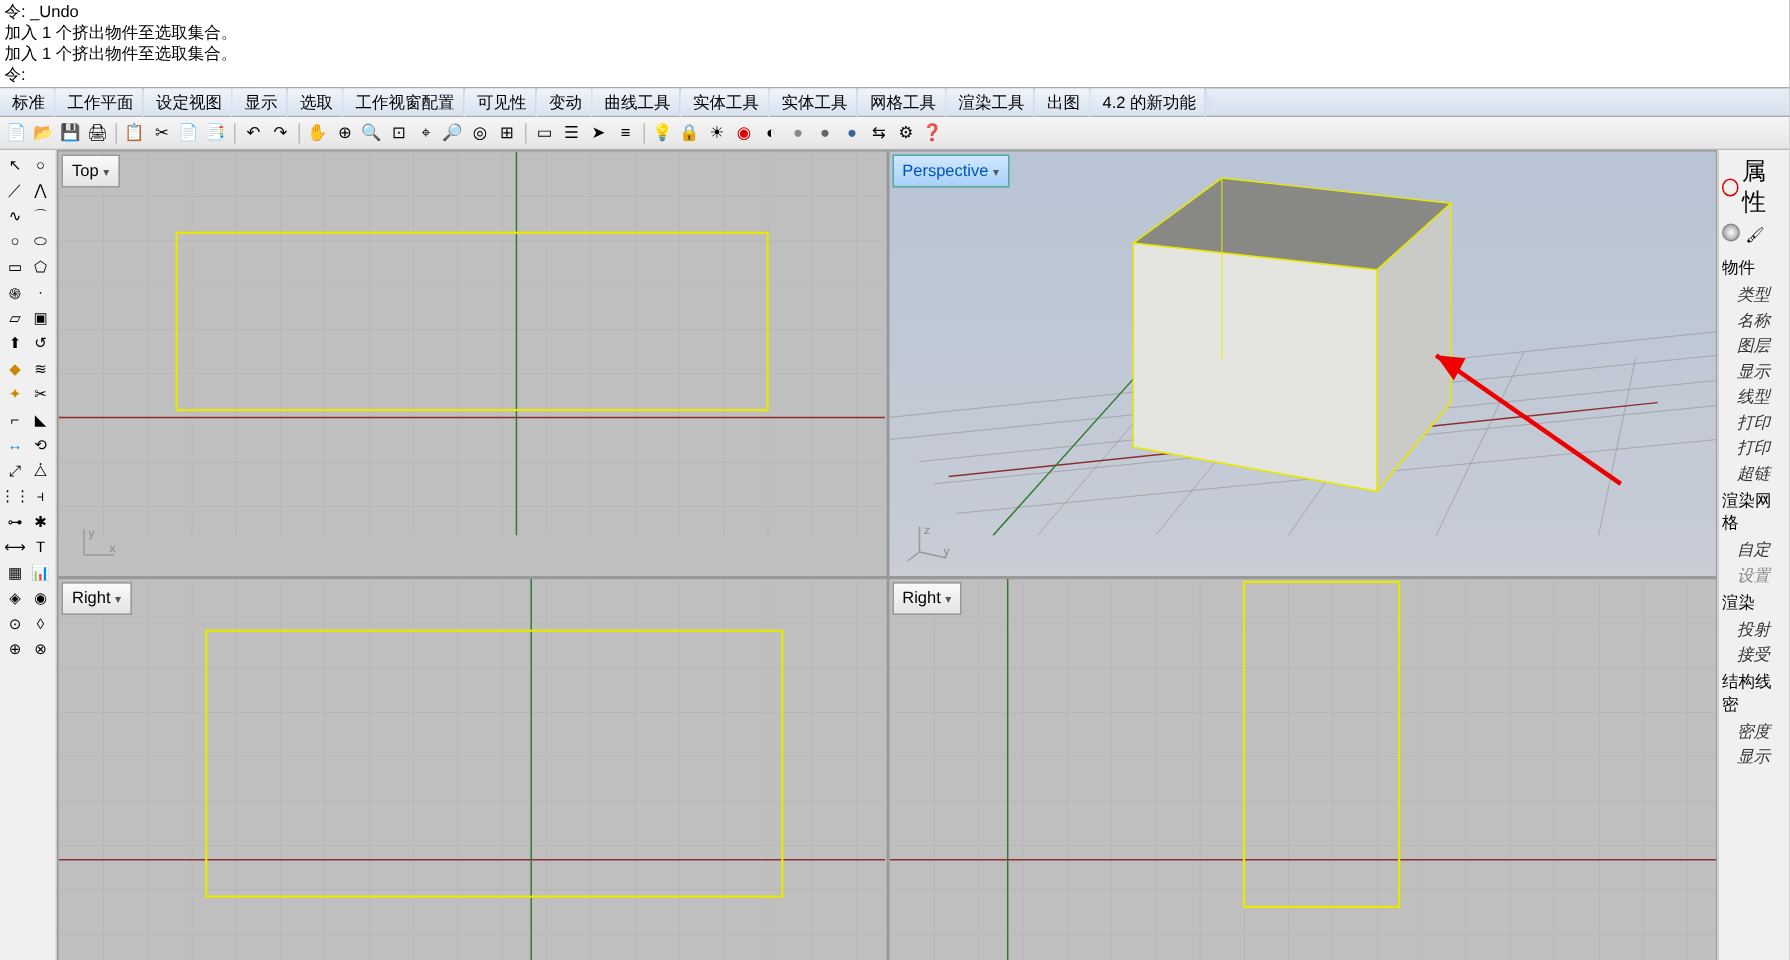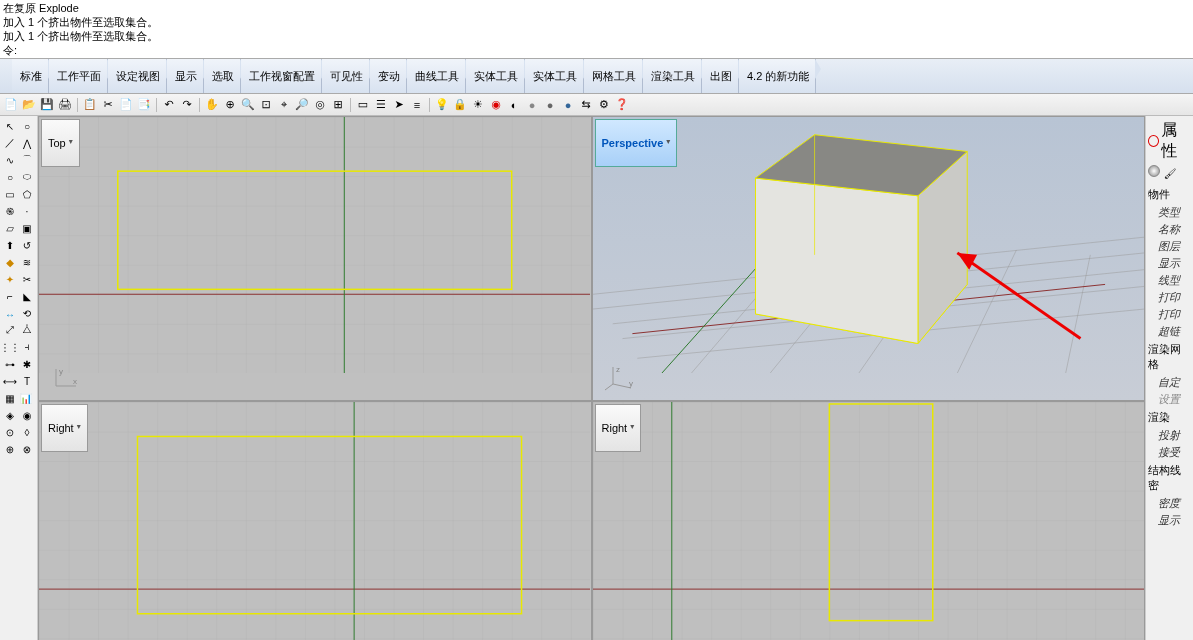--- a/index.html
+++ b/index.html
@@ -1,46 +1,46 @@
 <!DOCTYPE html>
 <html><head>
 <meta charset="utf-8">
 <style>
 * { box-sizing: border-box; margin: 0; padding: 0; font-family: "Microsoft YaHei", Arial, sans-serif; }
 body { background: #fff; width: 1193px; height: 640px; overflow: hidden; font-size: 11px; color: #000; }
 .cmd-history { padding: 1px 3px; line-height: 14px; font-size: 11px; }
 .cmd-line { white-space: pre; }
-.menu-bar { display: flex; background: linear-gradient(#e8eef6,#d6e0ee); border-top:1px solid #aaa; border-bottom:1px solid #aaa; height:36px;padding-left:12px; }
+.menu-bar { display: flex; background: linear-gradient(#e8eef6,#d6e0ee); border-top:1px solid #aaa; border-bottom:1px solid #aaa; height:20px; }
 .menu-tab { position:relative; padding:2px 6px 2px 8px; font-size:11px; background:linear-gradient(#f0f4fa,#d8e2f0); border-right:1px solid #b0bcd0; display:flex; align-items:center; }
 .menu-tab:after{content:"";position:absolute;right:-6px;top:0;border-top:10px solid transparent;border-bottom:10px solid transparent;border-left:6px solid #d8e2f0;}
 .std-toolbar { display:flex; align-items:center; gap:2px; padding:2px 3px; background:linear-gradient(#f5f5f5,#e6e6e6); border-bottom:1px solid #bbb; height:22px;}
 .tb-icon { width:16px; height:16px; display:flex; align-items:center; justify-content:center; font-size:11px; cursor:pointer; }
 .tb-sep { width:1px; height:14px; background:#bbb; margin:0 2px;}
 .main-area { display:flex; height: calc(640px - 14px*4 - 20px - 22px + 28px); }
 .left-toolbar { width:38px; background:#f0f0f0; border-right:1px solid #ccc; display:flex; flex-direction:column; padding:2px 0; gap:1px; align-items:center; overflow:hidden;}
 .lt-row{display:flex;gap:1px;}
 .lt-btn{width:16px;height:16px;display:flex;align-items:center;justify-content:center;font-size:10px;cursor:pointer;}
 .viewports { flex:1; display:grid; grid-template-columns:1fr 1fr; grid-template-rows:1fr 1fr; gap:2px; background:#999; padding:1px;}
 .vp { position:relative; background:#c0c0c0; overflow:hidden; }
-.vp-title { position:absolute; top:2px; left:2px; background:linear-gradient(#fafafa,#e4e4e4); border:1px solid #999; padding:17px 6px; font-size:11px; z-index:5; display:flex; align-items:flex-start; gap:3px;}
+.vp-title { position:absolute; top:2px; left:2px; background:linear-gradient(#fafafa,#e4e4e4); border:1px solid #999; padding:4px 6px; font-size:11px; z-index:5; display:flex; align-items:center; gap:3px;}
 .vp-title .dd{font-size:8px;color:#555;}
 .vp-axes { position:absolute; bottom:8px; left:12px; font-size:9px; color:#777; z-index:5;}
 .grid-bg { position:absolute; inset:0; }
 .right-panel { width:48px; background:#f0f0f0; border-left:1px solid #ccc; padding:4px 2px; font-size:11px; overflow:hidden;}
 .rp-title{display:flex;align-items:center;gap:2px;font-size:16px;margin-bottom:3px;}
 .rp-circ{width:12px;height:12px;border:1px solid #888;border-radius:50%;display:inline-block;}
 .rp-item{padding:1px 0 1px 10px;font-size:11px;color:#333;white-space:nowrap;font-style:italic;}
 .rp-head{padding:2px 0;font-weight:normal;}
 svg { display:block; }
 </style>
 </head>
 <body>
 
 <div class="cmd-history">
-  <div class="cmd-line">在复原 Explode</div>
+  <div class="cmd-line">令: _Undo</div>
   <div class="cmd-line">加入 1 个挤出物件至选取集合。</div>
   <div class="cmd-line">加入 1 个挤出物件至选取集合。</div>
   <div class="cmd-line">令:</div>
 </div>
 
 <div class="menu-bar">
   <div class="menu-tab">
       <span>标准</span>
     </div>
   <div class="menu-tab">
@@ -235,21 +235,21 @@
             <line x1="5" y1="20" x2="5" y2="3" stroke="#999"></line>
             <line x1="5" y1="20" x2="25" y2="20" stroke="#999"></line>
             <text x="8" y="8" fill="#888" font-size="8">y</text>
             <text x="22" y="18" fill="#888" font-size="8">x</text>
           </svg>
         </div>
     </div>
 
     <div class="vp" style="background:linear-gradient(#b8c4d4,#c8cdd6);">
       <div class="vp-title" style="background:linear-gradient(#d0e8ff,#a8d0f8);border-color:#5a9;">
-          <span style="color:#0055bb;font-weight:bold;">Perspective</span>
+          <span style="color:#0055bb;font-weight:normal;">Perspective</span>
           <span class="dd">▾</span>
         </div>
       <svg class="grid-bg" viewBox="0 0 560 260">
         <g stroke="#999" stroke-width="0.5" fill="none">
           <line x1="20" y1="210" x2="560" y2="155"></line>
             <line x1="30" y1="225" x2="560" y2="172"></line>
             <line x1="45" y1="245" x2="560" y2="195"></line>
           <line x1="0" y1="195" x2="560" y2="138"></line>
             <line x1="0" y1="180" x2="560" y2="122"></line>
           <line x1="100" y1="260" x2="220" y2="120"></line>

